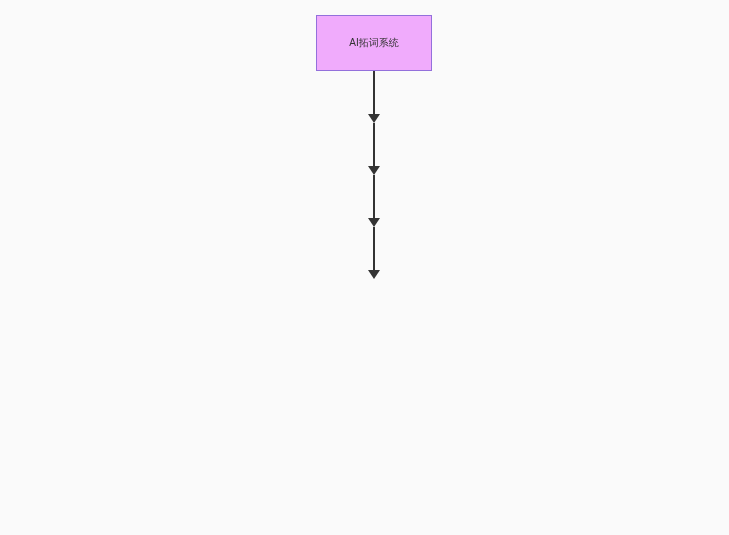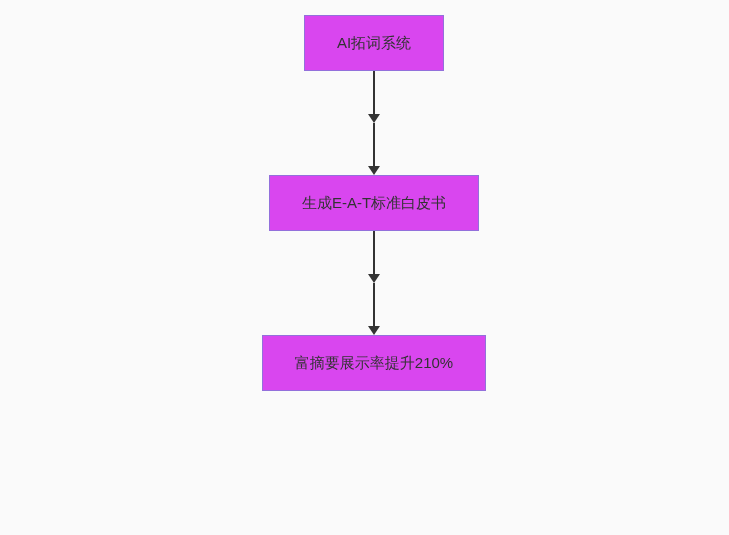--- a/index.html
+++ b/index.html
@@ -20,24 +20,24 @@
     box-sizing: border-box;
     padding-top: 15px;
     padding-left: 19px; 
     display: flex;
     flex-direction: column;
     align-items: center;
   }
   .node {
     height: 56px;
     box-sizing: border-box;
-    background: #d946ef;
+    background: #f0abfc;
     border: 1px solid #9370db;
     color: #333333;
-    font-size: 15px;
+    font-size: 10px;
     display: flex;
     align-items: center;
     justify-content: center;
     padding: 0 32px;
     white-space: nowrap;
   }
   .arrow {
     height: 52px;
     display: flex;
     flex-direction: column;
@@ -69,32 +69,26 @@
     <div class="arrow-shaft"></div>
     <div class="arrowhead"></div>
   </div>
 
 
   <div class="arrow">
     <div class="arrow-shaft"></div>
     <div class="arrowhead"></div>
   </div>
 
-  <div class="node">
-    <span>生成E-A-T标准白皮书</span>
-  </div>
 
   <div class="arrow">
     <div class="arrow-shaft"></div>
     <div class="arrowhead"></div>
   </div>
 
 
   <div class="arrow">
     <div class="arrow-shaft"></div>
     <div class="arrowhead"></div>
   </div>
 
-  <div class="node">
-    <span>富摘要展示率提升210%</span>
-  </div>
 
 </div>
 
 </body></html>

